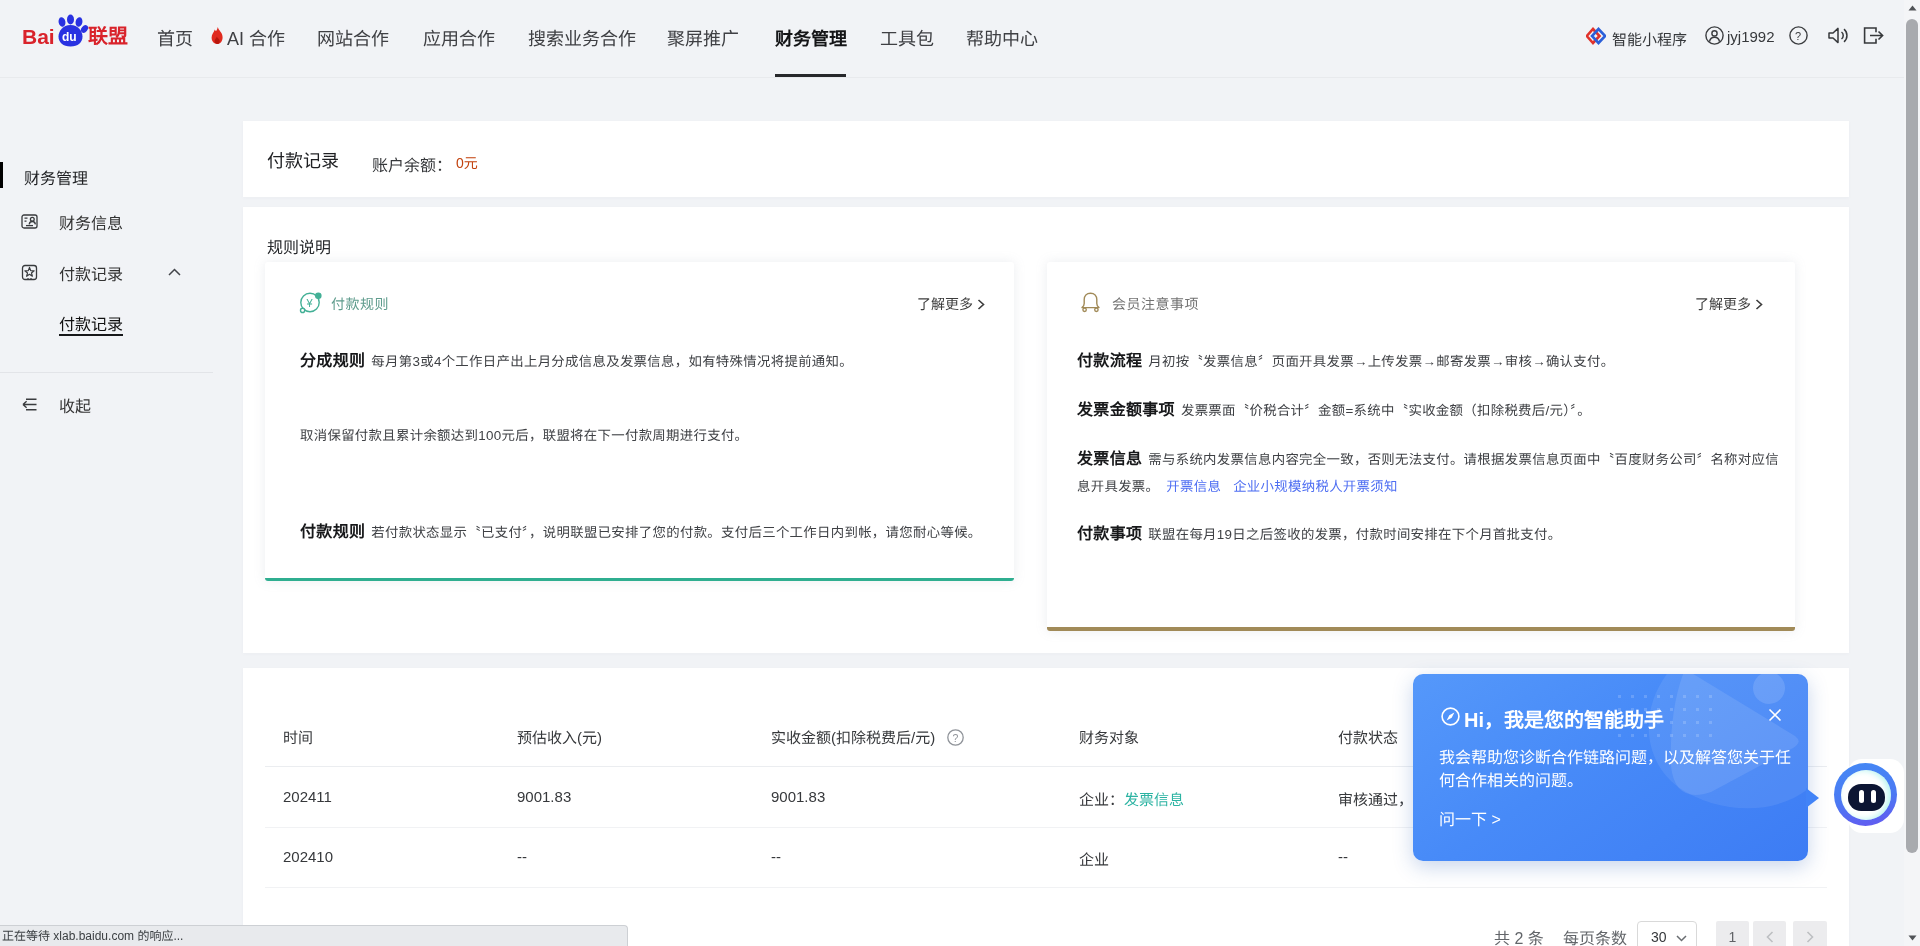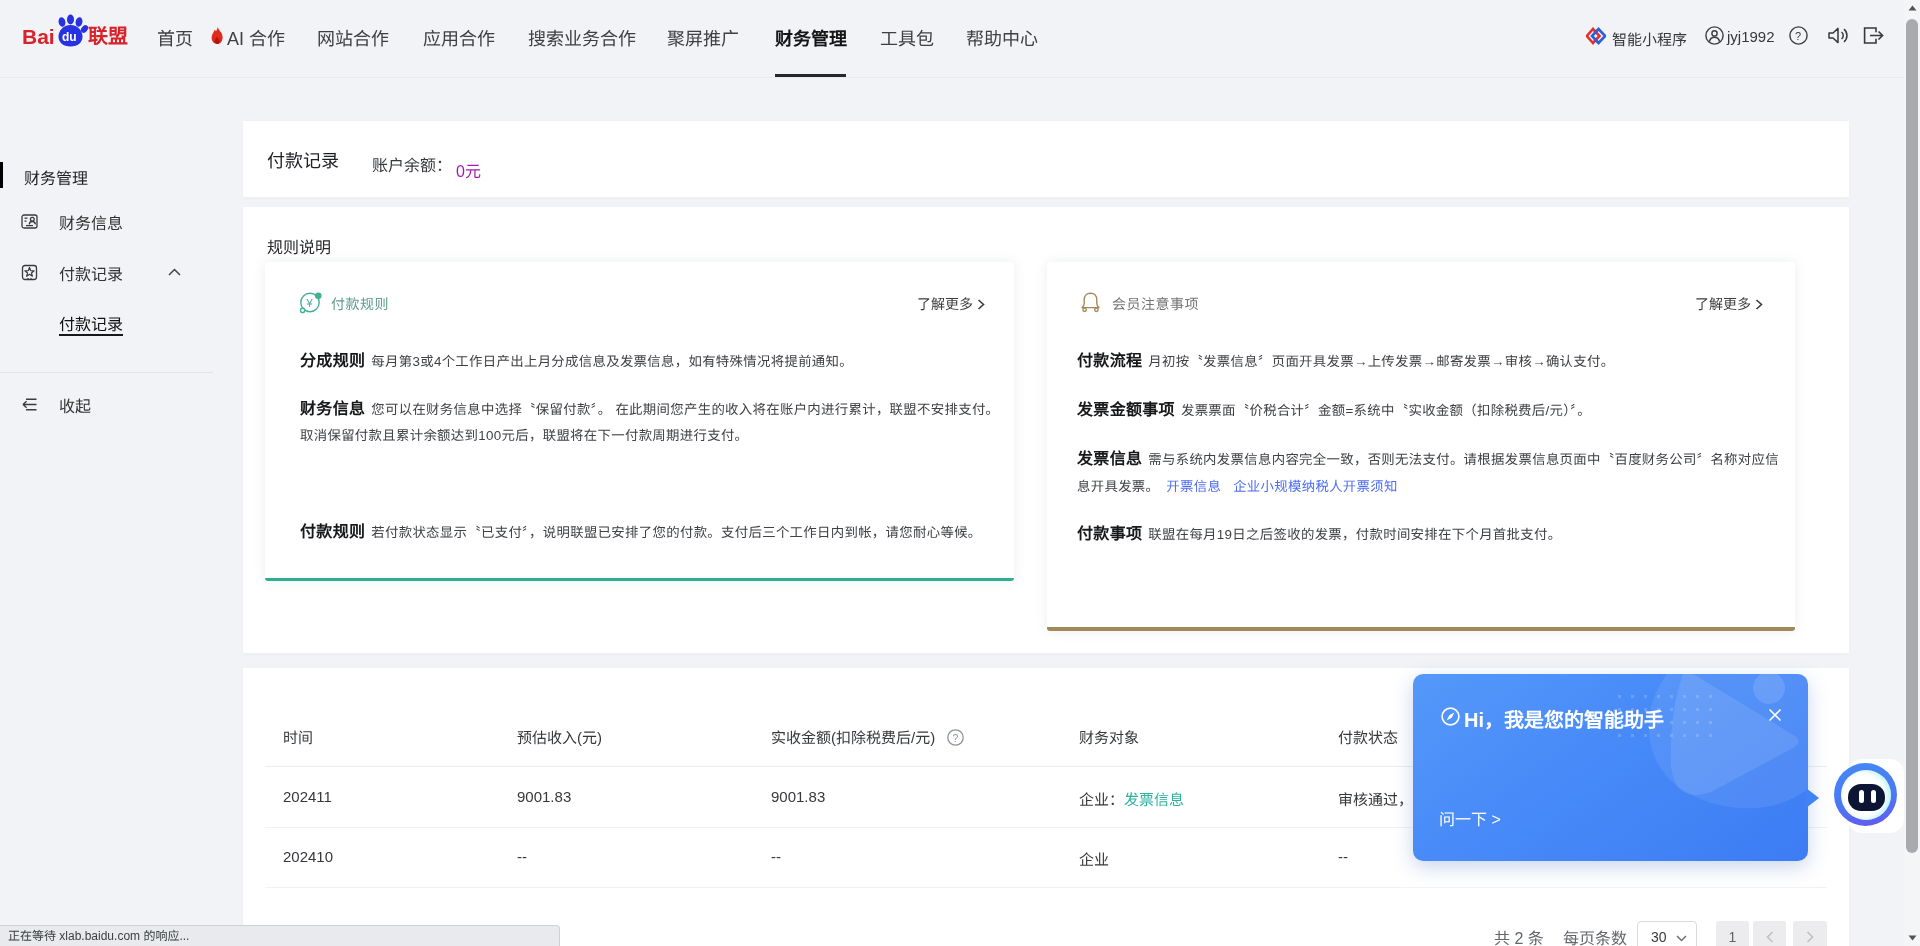--- a/index.html
+++ b/index.html
@@ -55,21 +55,21 @@
 #robot { position:absolute; left:1834px; top:763px; width:63px; height:63px; border-radius:50%;
   background:linear-gradient(170deg,#4489f5 0%,#4b79f3 55%,#6457f0 100%); }
 #robot .ring { position:absolute; left:6.5px; top:6.5px; width:50px; height:50px; border-radius:50%; background:#fff;
   box-shadow:inset -3px 0 6px rgba(120,235,225,0.55); }
 #robot .face { position:absolute; left:14px; top:21px; width:37px; height:27px; border-radius:13px; background:#0c1533; }
 #robot .eye { position:absolute; top:6px; width:5px; height:13px; border-radius:2.5px; background:#fff; }
 
 #sbar { position:absolute; left:1904px; top:0; width:16px; height:946px; background:#f4f5f7; }
 #sbar .thumb { position:absolute; left:2px; top:19px; width:12px; height:834px; background:#a8aaae; border-radius:6px; }
 
-#status { position:absolute; left:0; top:925px; width:560px; height:21px; background:#e8eaed; border-top:1px solid #cdd0d4; border-right:1px solid #cdd0d4; border-top-right-radius:4px; font-size:12px; color:#3c4043; line-height:20px; padding-left:8px; }
+#status { position:absolute; left:0; top:925px; width:628px; height:21px; background:#e8eaed; border-top:1px solid #cdd0d4; border-right:1px solid #cdd0d4; border-top-right-radius:4px; font-size:12px; color:#3c4043; line-height:20px; padding-left:2px; }
 </style>
 </head>
 <body>
 
 <div id="topbar">
   <svg class="abs" style="left:22px;top:13px" width="110" height="40" viewBox="0 0 110 40">
     <text x="0" y="31" font-size="21" font-weight="bold" fill="#d9232b" font-family="Liberation Sans, sans-serif">Bai</text>
     <g fill="#2932e1" transform="translate(-4,0)">
       <ellipse cx="44" cy="9" rx="3.4" ry="4.8" transform="rotate(-12 44 9)"></ellipse>
       <ellipse cx="52.5" cy="6.5" rx="3.5" ry="5"></ellipse>
@@ -146,38 +146,37 @@
   <svg class="abs" style="left:22px;top:397px" width="16" height="15" viewBox="0 0 16 15" fill="none" stroke="#3a3c3f" stroke-width="1.4">
     <path d="M4 2.2 L14.5 2.2 M4 12.8 L14.5 12.8"></path>
     <path d="M1 7.5 L14.5 7.5 M1 7.5 L4.6 4.2 M1 7.5 L4.6 10.8"></path>
   </svg>
   <div class="side-item" style="left:59px;top:393px">收起</div>
 </div>
 
 <div class="panel" id="panel1">
   <div class="abs" style="left:24px;top:25px;font-size:18px;color:#1f2023">付款记录</div>
   <div class="abs" style="left:129px;top:31px;font-size:16px;color:#36383b">账户余额：</div>
-  <div class="abs" style="left:213px;top:37px;font-size:16px;color:#a21caf">0元</div>
+  <div class="abs" style="left:213px;top:31px;font-size:14px;color:#c2410c">0元</div>
 </div>
 
 <div class="panel" id="panel2">
   <div class="abs" style="left:24px;top:27px;font-size:16px;color:#26282b">规则说明</div>
   <div class="card" id="card1">
     <svg class="abs" style="left:33px;top:28px" width="26" height="26" viewBox="0 0 26 26" fill="none" stroke="#43b096" stroke-width="1.4">
       <circle cx="12" cy="12.5" r="9.2"></circle>
       <text x="8.5" y="17" font-size="11" fill="#43b096" stroke="none" font-family="Liberation Sans,sans-serif">¥</text>
       <circle cx="20.3" cy="5.8" r="2.6" fill="#43b096"></circle>
       <circle cx="4.6" cy="20.4" r="2.1" fill="#fff"></circle>
     </svg>
     <div class="card-title" style="left:66px;color:#5f9c8d">付款规则</div>
     <div class="more" style="left:652px">了解更多 <svg width="8" height="11" viewBox="0 0 8 11" style="vertical-align:-1px">
           <path d="M1.5 1 L6.5 5.5 L1.5 10" fill="none" stroke="#3c3c3c" stroke-width="1.6"></path>
         </svg></div>
     <div class="cline" style="left:35px;top:88px"><b>分成规则</b>每月第3或4个工作日产出上月分成信息及发票信息，如有特殊情况将提前通知。</div>
-    <div class="cline" style="left:35px;top:136px"><b>财务信息</b>您可以在财务信息中选择〝保留付款〞。 在此期间您产生的收入将在账户内进行累计，联盟不安排支付。</div>
     <div class="cline" style="left:35px;top:163px">取消保留付款且累计余额达到100元后，联盟将在下一付款周期进行支付。</div>
     <div class="cline" style="left:35px;top:259px"><b>付款规则</b>若付款状态显示〝已支付〞，说明联盟已安排了您的付款。支付后三个工作日内到帐，请您耐心等候。</div>
   </div>
   <div class="card" id="card2">
     <svg class="abs" style="left:31px;top:28px" width="25" height="25" viewBox="0 0 25 25" fill="none" stroke="#a18a58" stroke-width="1.4">
       <path d="M12.5 3.2 C8.6 3.2 6.2 6 6.2 9.6 L6.2 13.4 C6.2 15.4 5.2 16.6 4 17.6 L21 17.6 C19.8 16.6 18.8 15.4 18.8 13.4 L18.8 9.6 C18.8 6 16.4 3.2 12.5 3.2 Z" stroke-linejoin="round"></path>
       <circle cx="6.6" cy="19.8" r="1.7"></circle>
       <circle cx="18.4" cy="19.8" r="1.7"></circle>
     </svg>
     <div class="card-title" style="left:65px;color:#737373">会员注意事项</div>
@@ -240,20 +239,21 @@
   </svg>
   <div class="dots"></div>
   <svg class="abs" style="left:28px;top:33px" width="19" height="19" viewBox="0 0 21 21">
     <circle cx="10.5" cy="10.5" r="9.3" fill="none" stroke="#fff" stroke-width="1.8"></circle>
     <path d="M14.8 6.2 L11.8 11.8 L6.2 14.8 L9.2 9.2 Z" fill="#fff"></path>
   </svg>
   <div id="popup-title">Hi，我是您的智能助手</div>
   <svg id="popup-close" viewBox="0 0 16 16">
       <path d="M2.5 2.5 L13.5 13.5 M13.5 2.5 L2.5 13.5" stroke="#fff" stroke-width="1.6"></path>
     </svg>
+  <div class="popup-body" style="top:73px;line-height:22.5px">我会帮助您诊断合作链路问题，以及解答您关于任<br>何合作相关的问题。</div>
   <div class="popup-body" style="top:132px;font-size:16px">问一下 &gt;</div>
 </div>
 <div id="popup-tail"></div>
 <div id="robot-bg"></div>
 <div id="robot">
   <div class="ring"></div>
   <div class="face"></div>
   <div class="eye" style="left:24.5px;top:27px"></div>
   <div class="eye" style="left:37px;top:27px"></div>
 </div>

